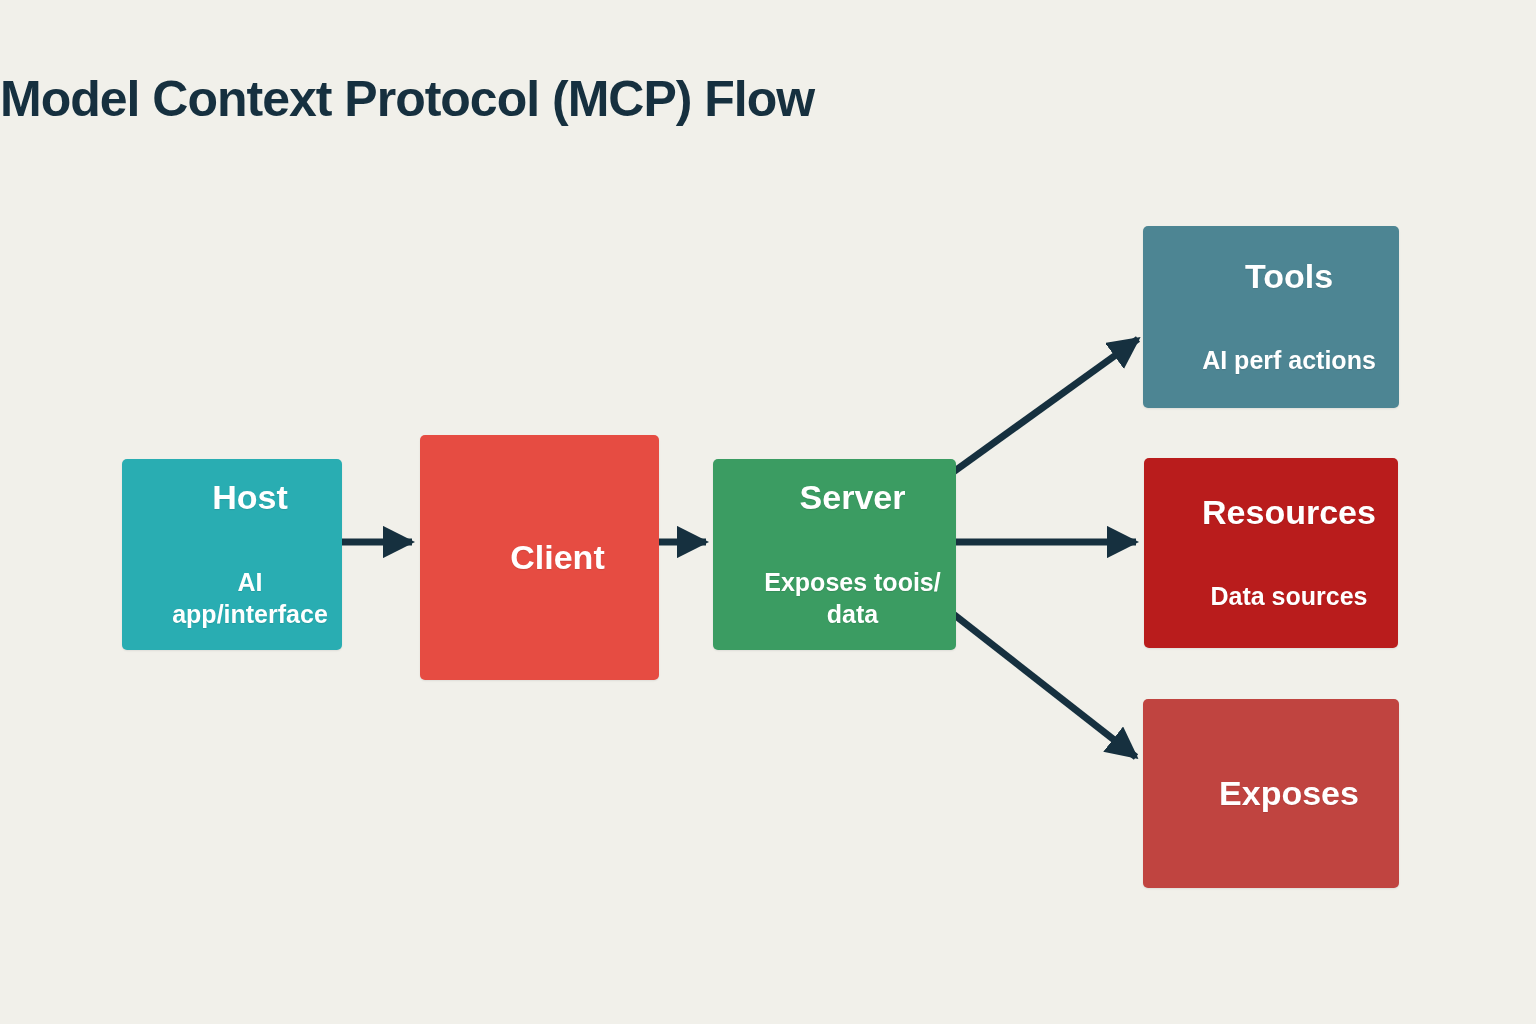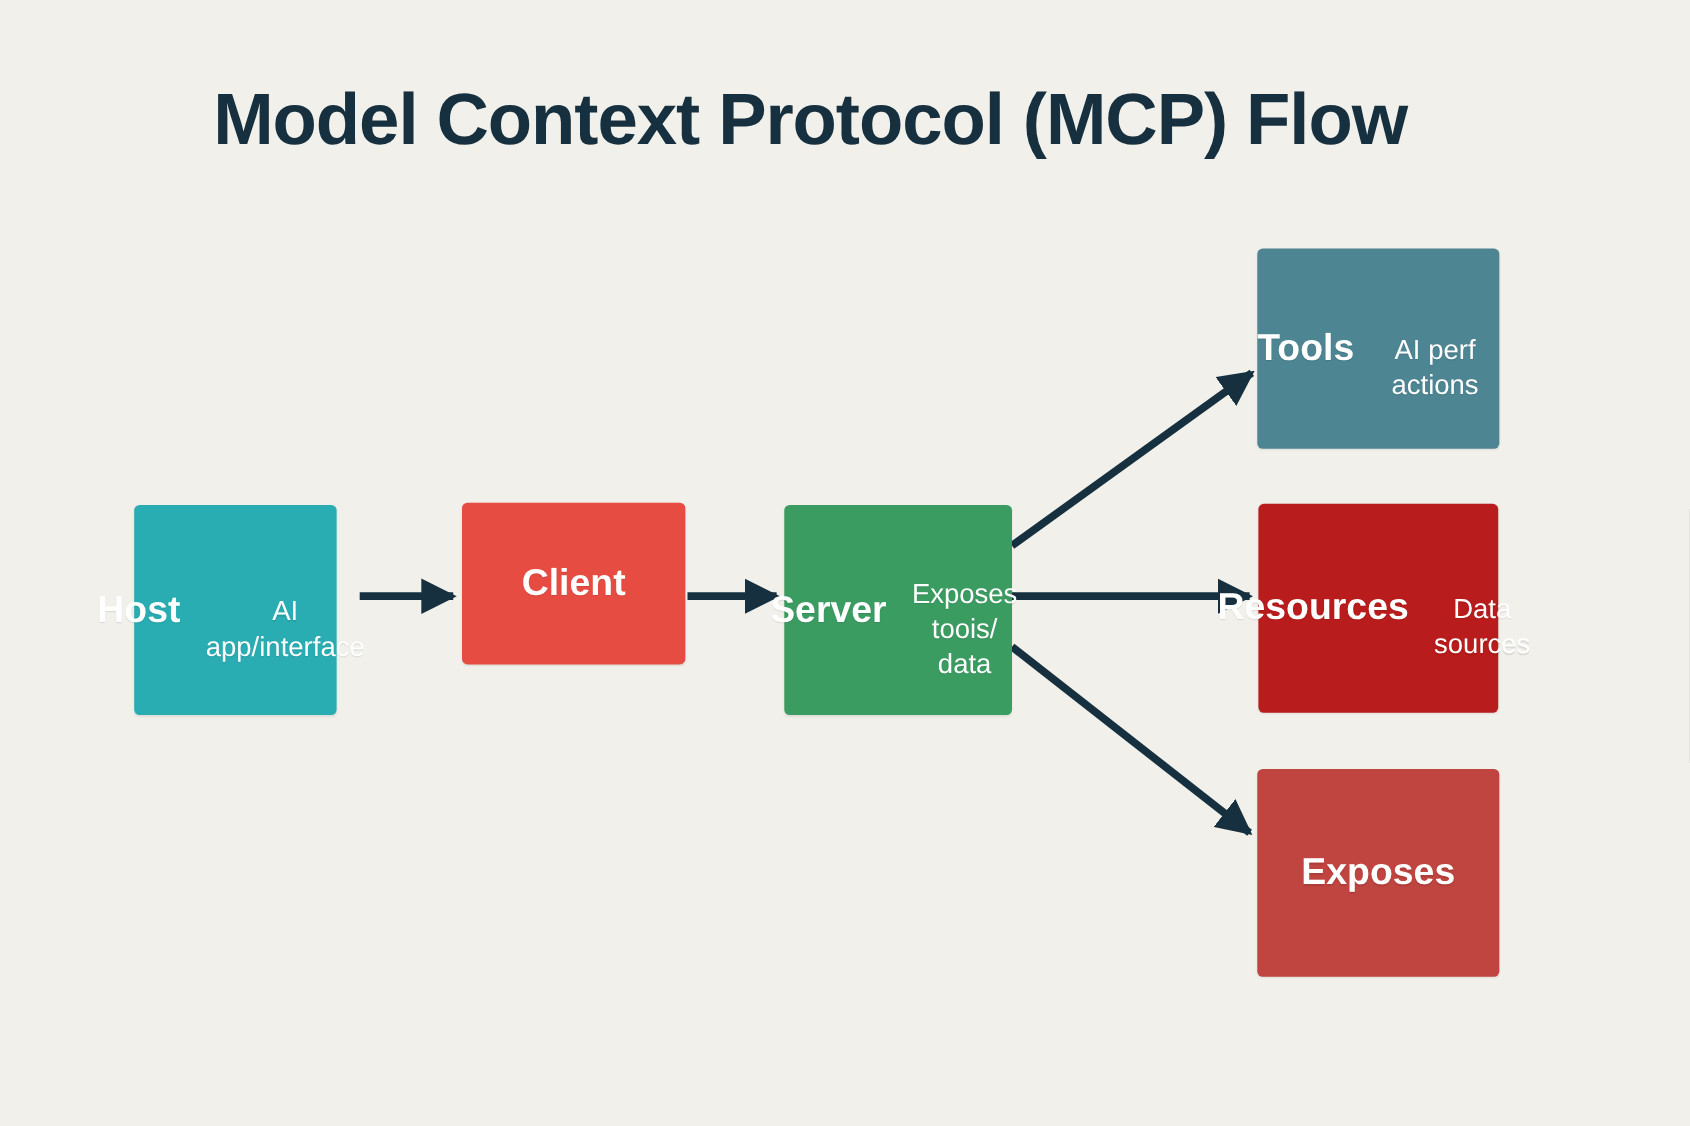--- a/index.html
+++ b/index.html
@@ -7,59 +7,60 @@
     position:relative;
     width:1536px;height:1024px;
     background:#f1f0ea;
     overflow:hidden;
     font-family:"Liberation Sans", sans-serif;
   }
   .diagram-title{
     position:absolute;
     left:0;top:70px;width:1473px;
     margin:0;
-    text-align:center;
-    font-size:66px;
+    text-align:left;
+    font-size:50px;
     font-weight:700;
     letter-spacing:-1px;
     color:#16303f;
   }
   .arrows{
     position:absolute;left:0;top:0;width:1536px;height:1024px;
     pointer-events:none;
   }
   .node{
     position:absolute;
     border-radius:5px;
     color:#ffffff;
     display:flex;
-    flex-direction:row;
+    flex-direction:column;
     align-items:center;
     justify-content:center;
     text-align:center;
     gap:15px;
     box-shadow:0 1px 2px rgba(0,0,0,0.08);
+    padding-left:36px;
   }
   .node-title{
     font-size:34px;
     font-weight:700;
     line-height:1.1;
     text-shadow:0 1px 1px rgba(0,0,0,0.10);
   }
   .node-sub{
     font-size:25px;
-    font-weight:400;
+    font-weight:700;
     line-height:1.28;
     white-space:pre-line;
     text-shadow:0 1px 1px rgba(0,0,0,0.10);
     padding:0 8px;
     margin-top:34px;
   }
   .node-host      {left:122px; top:459px; width:184px; height:191px;text-align:center;}
-  .node-client    {left:420px; top:457px; width:203px; height:147px;}
+  .node-client    {left:420px; top:435px; width:203px; height:245px;}
   .node-server    {left:713px; top:459px; width:207px; height:191px;}
   .node-tools     {left:1143px;top:226px; width:220px; height:182px;}
   .node-resources {left:1144px;top:458px; width:218px; height:190px;}
   .node-prompts   {left:1143px;top:699px; width:220px; height:189px;}
 </style>
 </head>
 <body>
 
 <div class="canvas">
 

